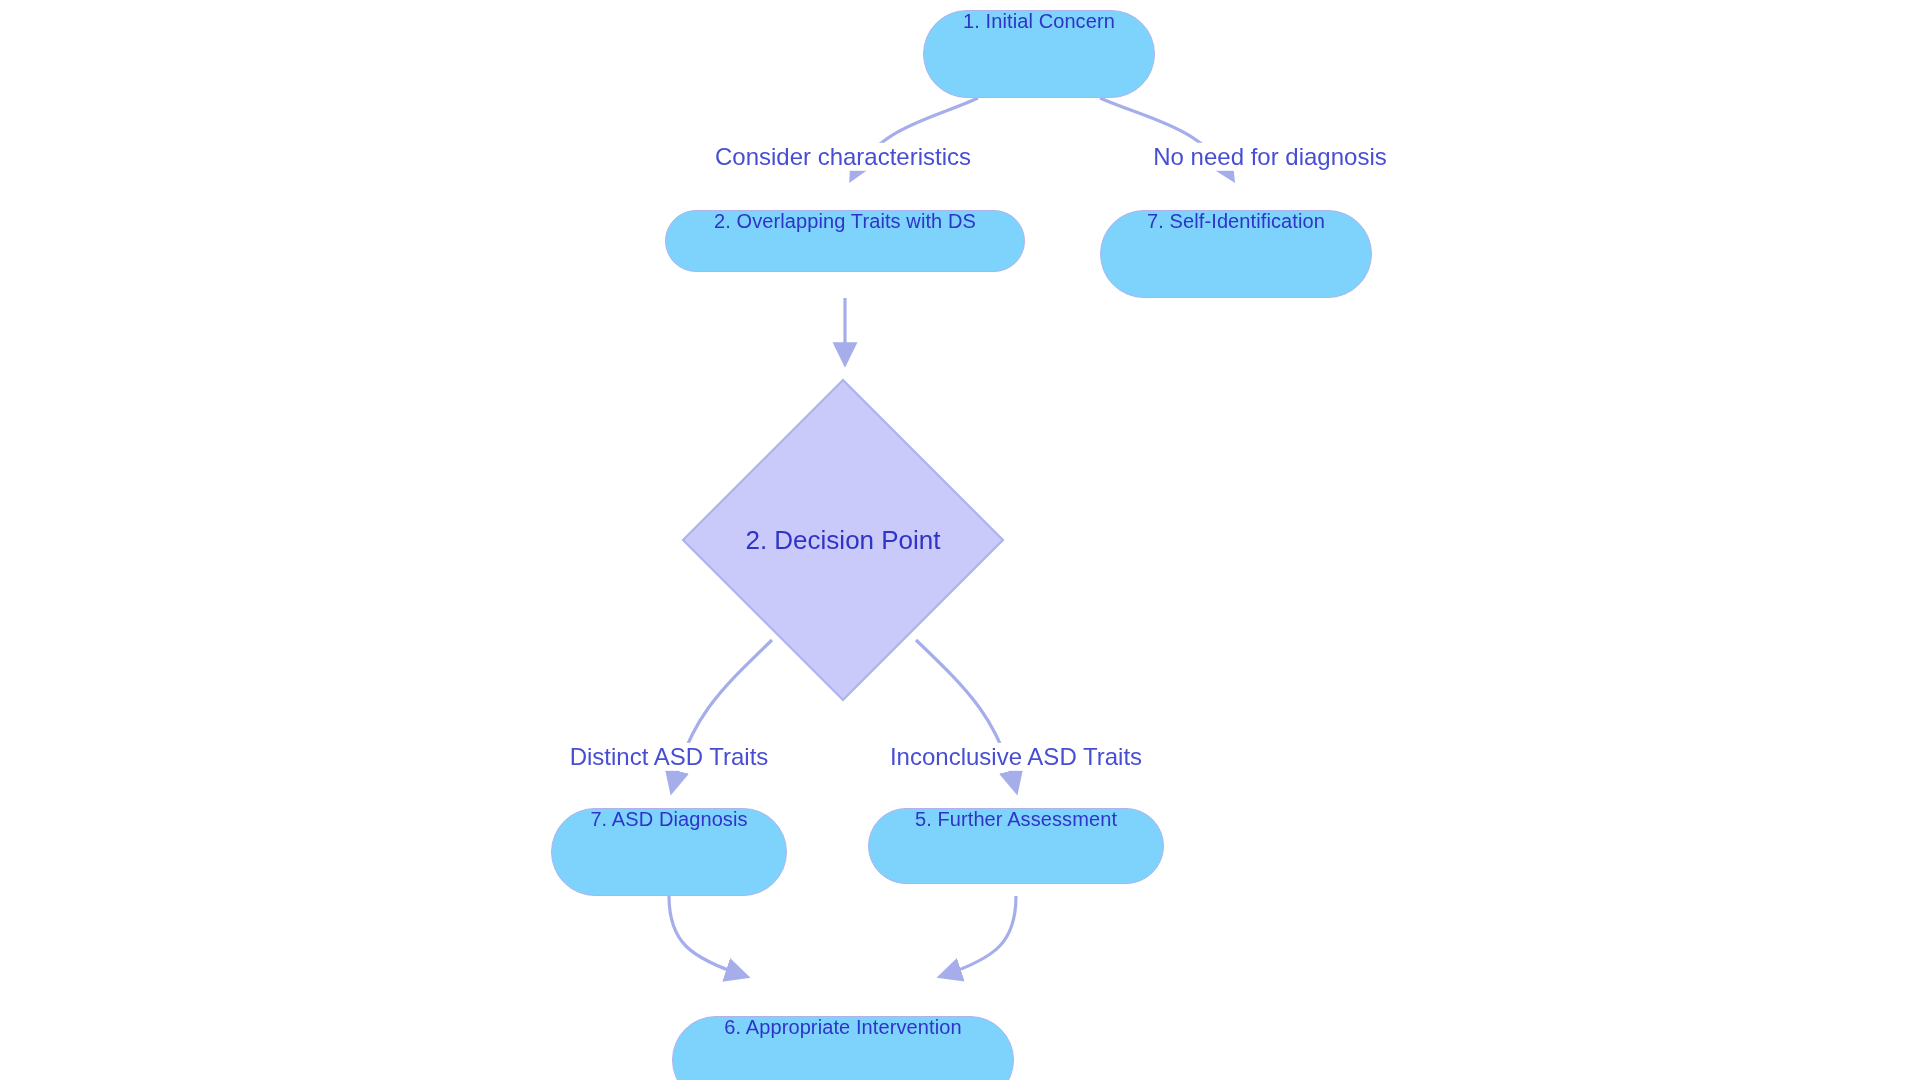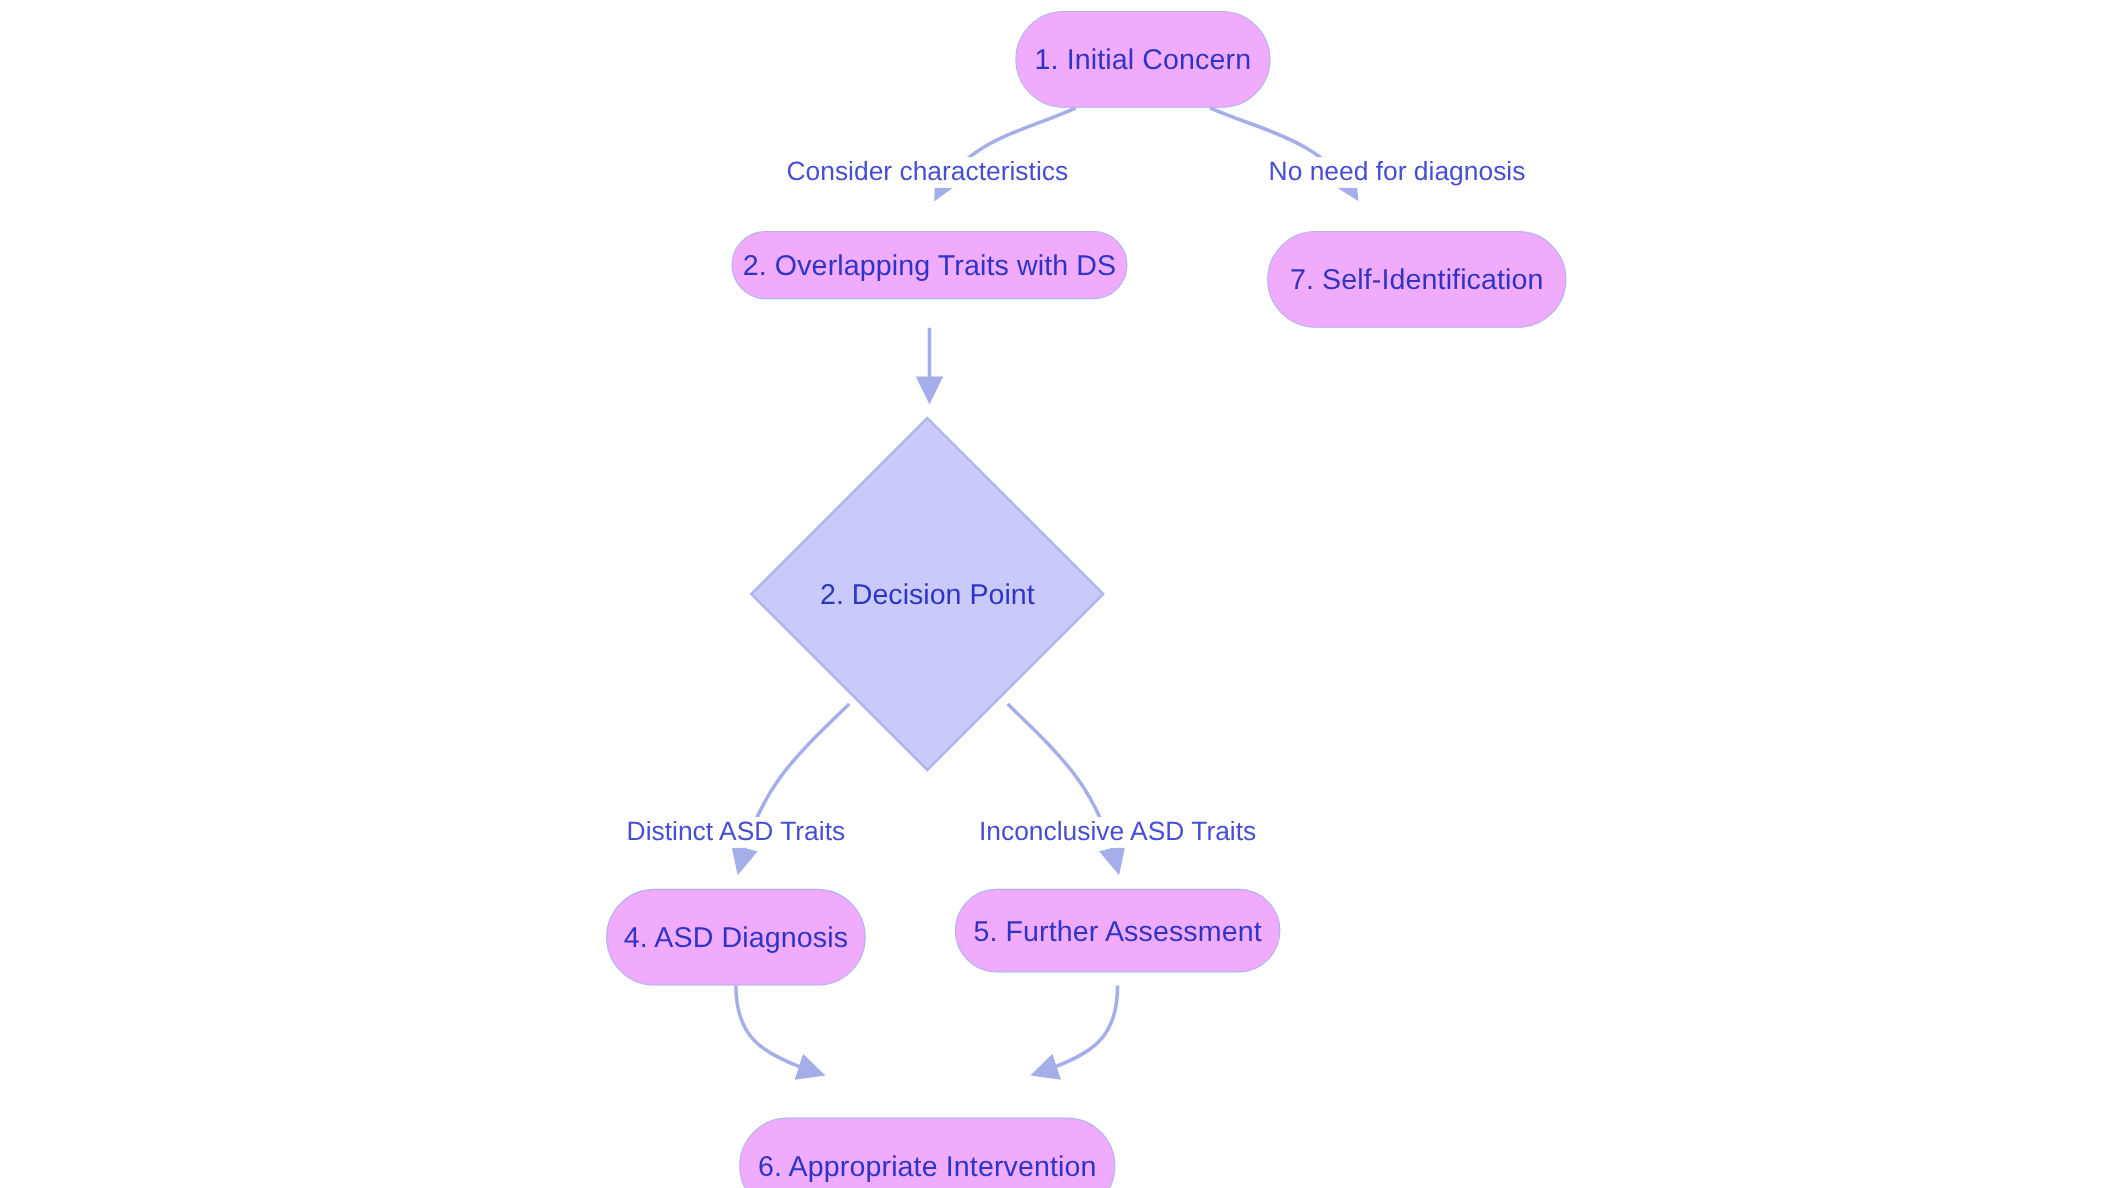--- a/index.html
+++ b/index.html
@@ -24,26 +24,26 @@
     position: absolute;
     left: 0;
     top: 0;
     width: 1920px;
     height: 1080px;
   }
   .node {
     position: absolute;
     box-sizing: border-box;
     display: flex;
-    align-items: center;
+    align-items: flex-start;
     justify-content: center;
-    background: #f0abfc;
+    background: #7dd3fc;
     border: 1.3px solid #aeb3ee;
     color: #2f34c6;
-    font-size: 26px;
+    font-size: 20px;
     font-weight: 400;
     letter-spacing: 0.1px;
     white-space: nowrap;
   }
   .node.stadium {
     border-radius: 999px;
   }
   .node-label {
     display: block;
     line-height: 1;
@@ -111,35 +111,35 @@
   </svg>
 
   <div class="node stadium" style="left:923px; top:10px; width:232px; height:88px;">
     <span class="node-label">1. Initial Concern</span>
   </div>
 
   <div class="node stadium" style="left:665px; top:210px; width:360px; height:62px;">
     <span class="node-label">2. Overlapping Traits with DS</span>
   </div>
 
-  <div class="node stadium" style="left:1152px; top:210px; width:272px; height:88px;">
+  <div class="node stadium" style="left:1100px; top:210px; width:272px; height:88px;">
     <span class="node-label">7. Self-Identification</span>
   </div>
 
   <div class="diamond-wrap" style="left:681px; top:378px; width:324px; height:324px;">
     <svg class="diamond-shape" viewBox="0 0 324 324">
       <polygon points="162,2 322,162 162,322 2,162" fill="#c9caf9" stroke="#aeb3ee" stroke-width="2.2"></polygon>
     </svg>
     <div class="diamond-text">
       <span class="node-label">2. Decision Point</span>
     </div>
   </div>
 
   <div class="node stadium" style="left:551px; top:808px; width:236px; height:88px;">
-    <span class="node-label">4. ASD Diagnosis</span>
+    <span class="node-label">7. ASD Diagnosis</span>
   </div>
 
   <div class="node stadium" style="left:868px; top:808px; width:296px; height:76px;">
     <span class="node-label">5. Further Assessment</span>
   </div>
 
   <div class="node stadium" style="left:672px; top:980px; width:342px; height:88px;margin-top:36px;">
     <span class="node-label">6. Appropriate Intervention</span>
   </div>
 

